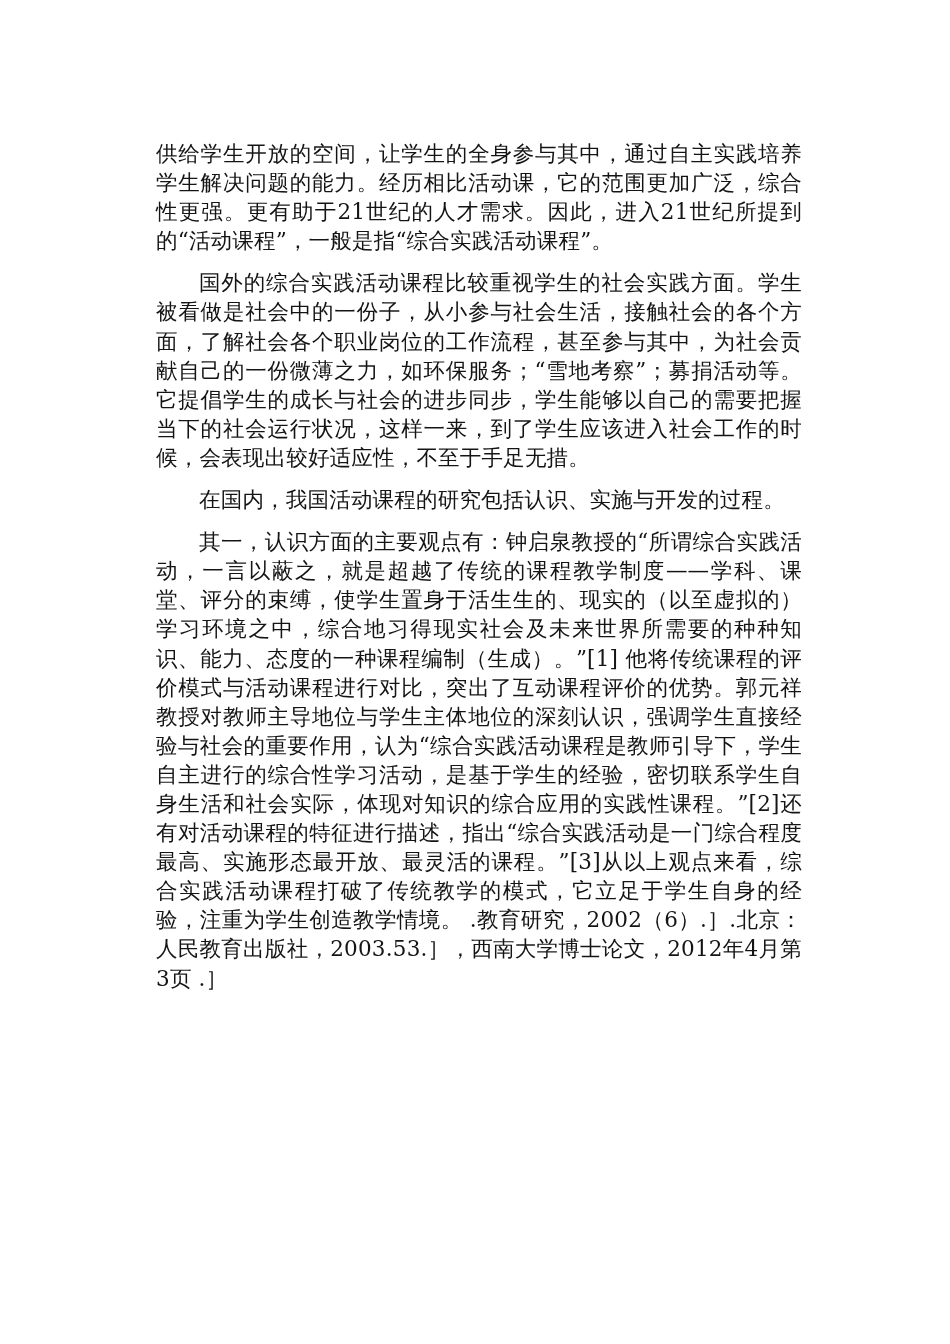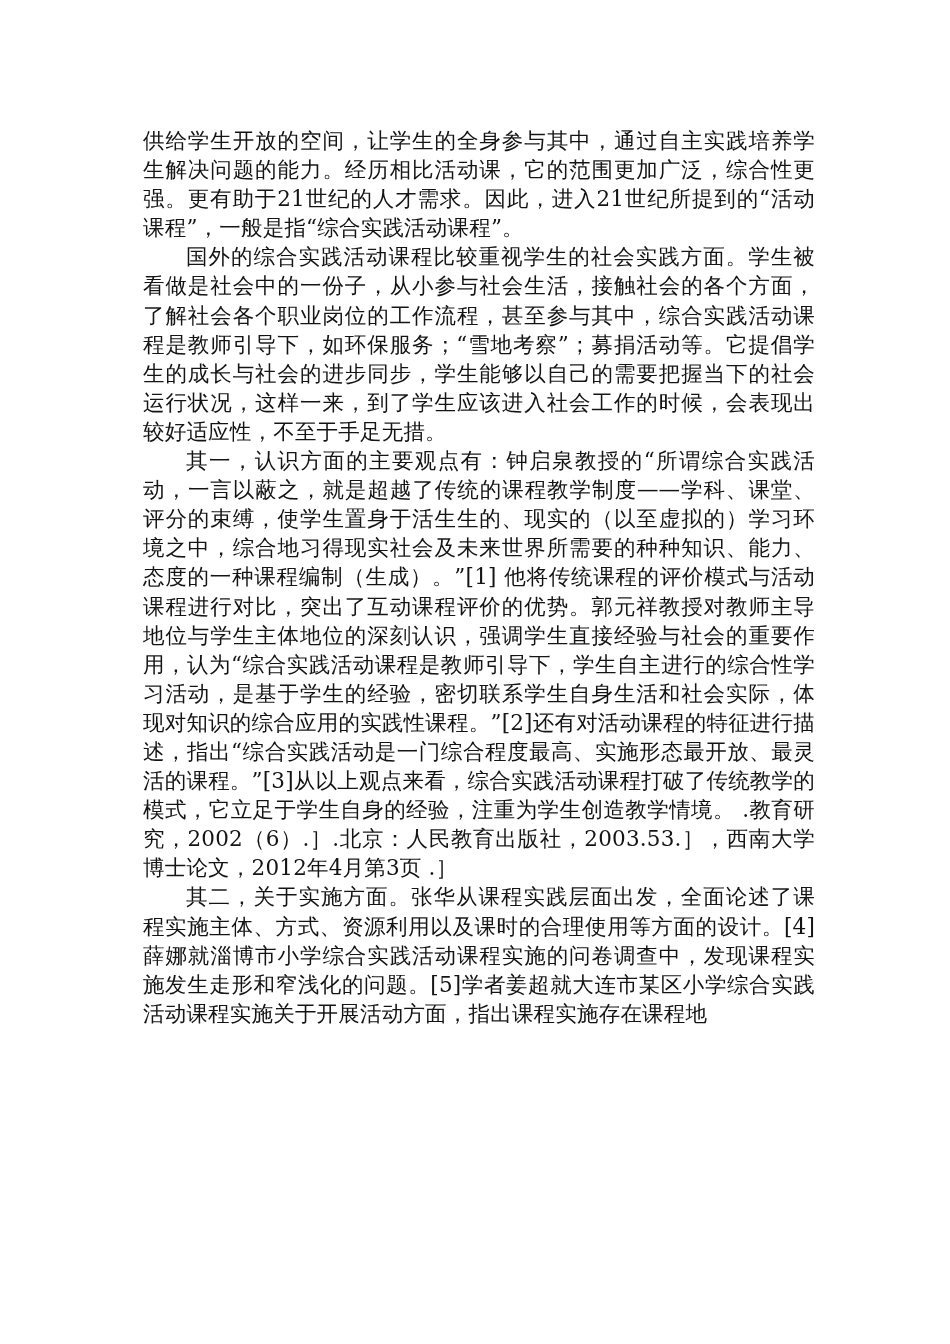--- a/index.html
+++ b/index.html
@@ -9,28 +9,28 @@
     left: 143px;
     top: 126px;
     width: 672px;
     font-family: "DejaVu Serif", "Liberation Serif", serif;
     font-size: 21.5px;
     line-height: 29.1px;
     color: #141414;
     letter-spacing: 0.2px;
   }
   .para {
-    margin: 0;
+    margin: 13px;
     text-align: justify;
     text-align-last: left;
     word-break: break-all;
   }
   .para.indent { text-indent: 43px; }
 </style>
 </head>
 <body>
 
 <div class="page">
   <p class="para">供给学生开放的空间，让学生的全身参与其中，通过自主实践培养学生解决问题的能力。经历相比活动课，它的范围更加广泛，综合性更强。更有助于21世纪的人才需求。因此，进入21世纪所提到的“活动课程”，一般是指“综合实践活动课程”。</p>
-  <p class="para indent">国外的综合实践活动课程比较重视学生的社会实践方面。学生被看做是社会中的一份子，从小参与社会生活，接触社会的各个方面，了解社会各个职业岗位的工作流程，甚至参与其中，综合实践活动课程是教师引导下，如环保服务；“雪地考察”；募捐活动等。它提倡学生的成长与社会的进步同步，学生能够以自己的需要把握当下的社会运行状况，这样一来，到了学生应该进入社会工作的时候，会表现出较好适应性，不至于手足无措。</p>
+  <p class="para indent">国外的综合实践活动课程比较重视学生的社会实践方面。学生被看做是社会中的一份子，从小参与社会生活，接触社会的各个方面，了解社会各个职业岗位的工作流程，甚至参与其中，为社会贡献自己的一份微薄之力，如环保服务；“雪地考察”；募捐活动等。它提倡学生的成长与社会的进步同步，学生能够以自己的需要把握当下的社会运行状况，这样一来，到了学生应该进入社会工作的时候，会表现出较好适应性，不至于手足无措。</p>
+  <p class="para indent">在国内，我国活动课程的研究包括认识、实施与开发的过程。</p>
   <p class="para indent">其一，认识方面的主要观点有：钟启泉教授的“所谓综合实践活动，一言以蔽之，就是超越了传统的课程教学制度——学科、课堂、评分的束缚，使学生置身于活生生的、现实的（以至虚拟的）学习环境之中，综合地习得现实社会及未来世界所需要的种种知识、能力、态度的一种课程编制（生成）。”[1] 他将传统课程的评价模式与活动课程进行对比，突出了互动课程评价的优势。郭元祥教授对教师主导地位与学生主体地位的深刻认识，强调学生直接经验与社会的重要作用，认为“综合实践活动课程是教师引导下，学生自主进行的综合性学习活动，是基于学生的经验，密切联系学生自身生活和社会实际，体现对知识的综合应用的实践性课程。”[2]还有对活动课程的特征进行描述，指出“综合实践活动是一门综合程度最高、实施形态最开放、最灵活的课程。”[3]从以上观点来看，综合实践活动课程打破了传统教学的模式，它立足于学生自身的经验，注重为学生创造教学情境。 .教育研究，2002（6）.］.北京：人民教育出版社，2003.53.］，西南大学博士论文，2012年4月第3页 .］</p>
-  <p class="para indent">其二，关于实施方面。张华从课程实践层面出发，全面论述了课程实施主体、方式、资源利用以及课时的合理使用等方面的设计。[4]薛娜就淄博市小学综合实践活动课程实施的问卷调查中，发现课程实施发生走形和窄浅化的问题。[5]学者姜超就大连市某区小学综合实践活动课程实施关于开展活动方面，指出课程实施存在课程地</p>
 </div>
 
 </body></html>

